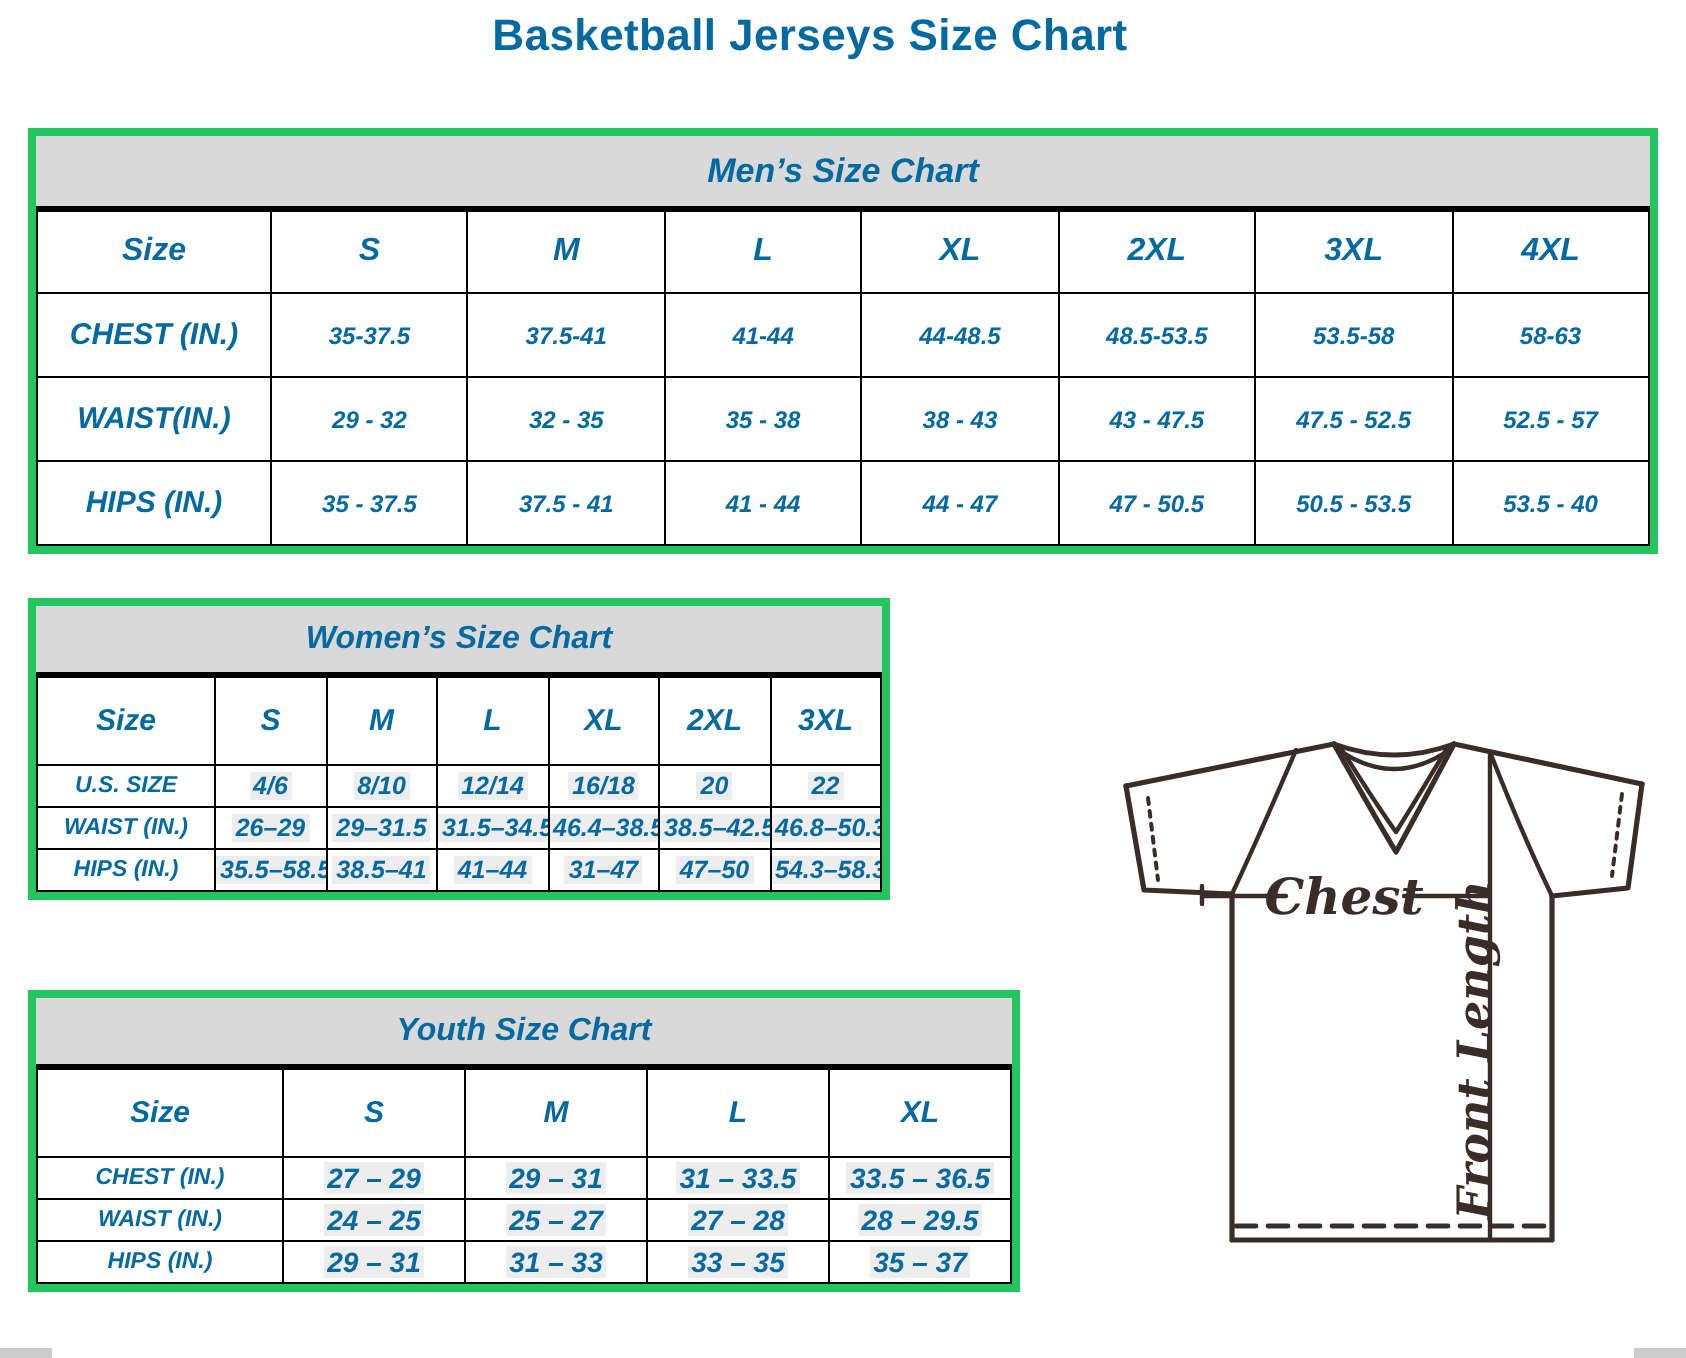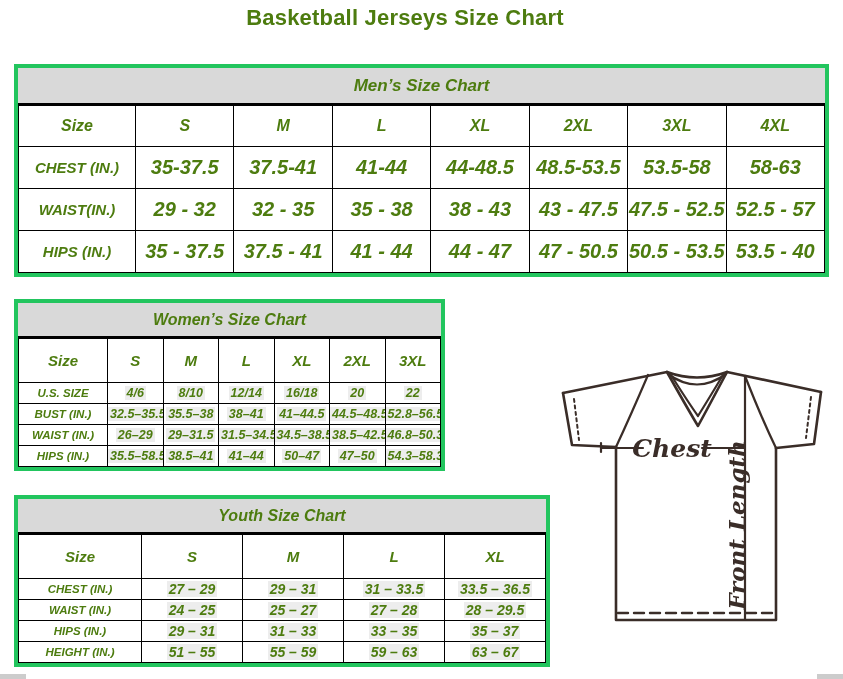--- a/index.html
+++ b/index.html
@@ -1,48 +1,48 @@
 <!DOCTYPE html>
 <html><head>
 <meta charset="utf-8">
 <style>
   html,body{margin:0;padding:0;background:#fff;}
   #canvas{
     position:relative;width:843px;height:679px;background:#ffffff;
-    font-family:"Liberation Sans",sans-serif;color:#4d7c0f;overflow:hidden;
+    font-family:"Liberation Sans",sans-serif;color:#0369a1;overflow:hidden;
   }
   .page-title{
     position:absolute;top:5px;left:0;width:810px;text-align:center;
     font-size:22px;font-weight:bold;letter-spacing:0.2px;
   }
   
   .tbl{position:absolute;border:4px solid #22c55e;background:#fff;box-sizing:border-box;font-style:italic;}
   .tbl-title{
     background:#d9d9d9;border-bottom:2px solid #000;text-align:center;
     font-weight:bold;
   }
   .tbl table{border-collapse:collapse;width:100%;table-layout:fixed;}
   .tbl th,.tbl td{
     border:1px solid #000;text-align:center;vertical-align:middle;
     font-weight:bold;padding:0;overflow:hidden;white-space:nowrap;
   }
   
   .tbl--men{left:14px;top:64px;width:815px;}
   .tbl--men .tbl-title{height:35px;line-height:35px;font-size:17px;}
   .tbl--men thead th{height:40px;font-size:16px;}
-  .tbl--men tbody td{height:41px;font-size:20px;}
+  .tbl--men tbody td{height:41px;font-size:12px;}
   .tbl--men tbody th.rowlabel{height:41px;font-size:15px;}
   
   .tbl--women{left:14px;top:299px;width:431px;}
   .tbl--women .tbl-title{height:33px;line-height:33px;font-size:16px;}
   .tbl--women thead th{height:43px;font-size:15px;}
   .tbl--women tbody td{height:20px;font-size:12.5px;}
   .tbl--women tbody th.rowlabel{height:20px;font-size:11.5px;}
   
-  .tbl--youth{left:14px;top:495px;width:536px;}
+  .tbl--youth{left:14px;top:495px;width:496px;}
   .tbl--youth .tbl-title{height:33px;line-height:33px;font-size:16px;}
   .tbl--youth thead th{height:43px;font-size:15px;}
   .tbl--youth tbody td{height:20px;font-size:14px;}
   .tbl--youth tbody th.rowlabel{height:20px;font-size:11.5px;}
   
   .tbl--women tbody td span,.tbl--youth tbody td span{background:#ededed;padding:0 2px;}
   
   .jersey{position:absolute;left:558px;top:362px;width:270px;height:266px;}
   .diag-text{
     font-family:"DejaVu Serif",serif;font-style:italic;font-weight:bold;
@@ -146,43 +146,34 @@
           <tr>
             <th class="rowlabel">U.S. SIZE</th>
             <td><span>4/6</span></td>
             <td><span>8/10</span></td>
             <td><span>12/14</span></td>
             <td><span>16/18</span></td>
             <td><span>20</span></td>
             <td><span>22</span></td>
           </tr>
           <tr>
-            <th class="rowlabel">BUST (IN.)</th>
-            <td><span>32.5–35.5</span></td>
-            <td><span>35.5–38</span></td>
-            <td><span>38–41</span></td>
-            <td><span>41–44.5</span></td>
-            <td><span>44.5–48.5</span></td>
-            <td><span>52.8–56.5</span></td>
-          </tr>
-          <tr>
             <th class="rowlabel">WAIST (IN.)</th>
             <td><span>26–29</span></td>
             <td><span>29–31.5</span></td>
             <td><span>31.5–34.5</span></td>
-            <td><span>34.5–38.5</span></td>
+            <td><span>46.4–38.5</span></td>
             <td><span>38.5–42.5</span></td>
             <td><span>46.8–50.3</span></td>
           </tr>
           <tr>
             <th class="rowlabel">HIPS (IN.)</th>
             <td><span>35.5–58.5</span></td>
             <td><span>38.5–41</span></td>
             <td><span>41–44</span></td>
-            <td><span>50–47</span></td>
+            <td><span>31–47</span></td>
             <td><span>47–50</span></td>
             <td><span>54.3–58.3</span></td>
           </tr>
         </tbody>
     </table>
   </div>
 
   <div class="tbl tbl--youth">
     <div class="tbl-title">Youth Size Chart</div>
     <table>
@@ -216,27 +207,20 @@
             <td><span>25 – 27</span></td>
             <td><span>27 – 28</span></td>
             <td><span>28 – 29.5</span></td>
           </tr>
           <tr>
             <th class="rowlabel">HIPS (IN.)</th>
             <td><span>29 – 31</span></td>
             <td><span>31 – 33</span></td>
             <td><span>33 – 35</span></td>
             <td><span>35 – 37</span></td>
-          </tr>
-          <tr>
-            <th class="rowlabel">HEIGHT (IN.)</th>
-            <td><span>51 – 55</span></td>
-            <td><span>55 – 59</span></td>
-            <td><span>59 – 63</span></td>
-            <td><span>63 – 67</span></td>
           </tr>
         </tbody>
     </table>
   </div>
 
   <svg class="jersey" viewBox="0 0 270 266">
     <g fill="none" stroke="#3a2d28" stroke-linecap="round" stroke-linejoin="round">
 
       <path d="M109,10 L5,31" stroke-width="2.6"></path>
       <path d="M169,10 L263,30" stroke-width="2.6"></path>

